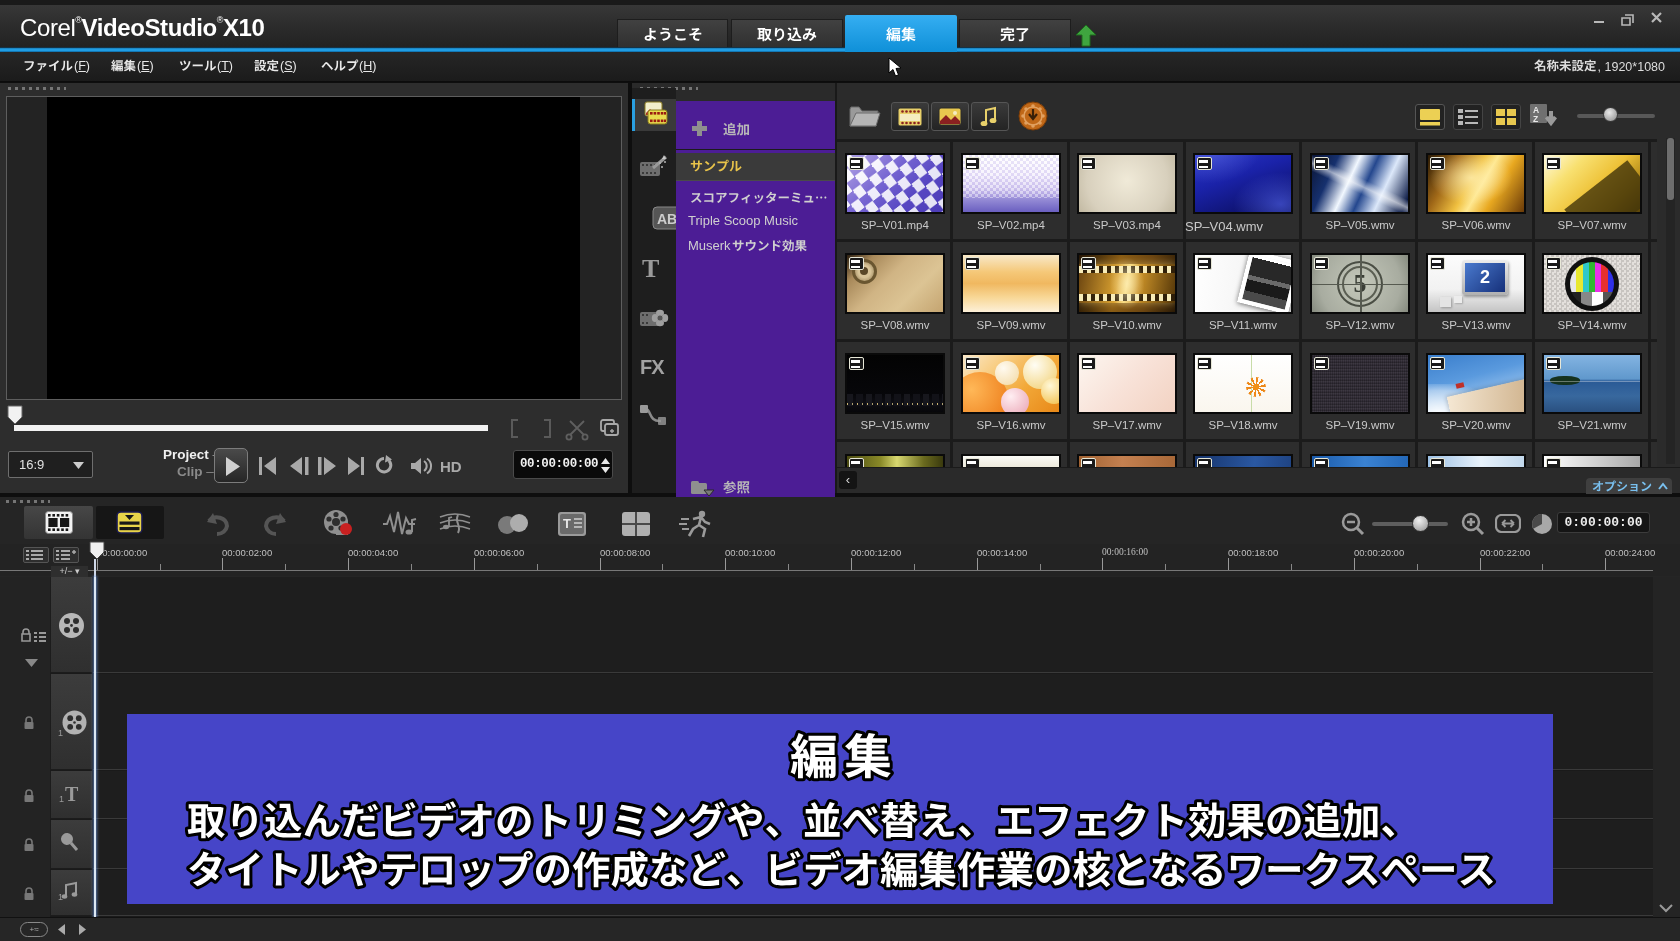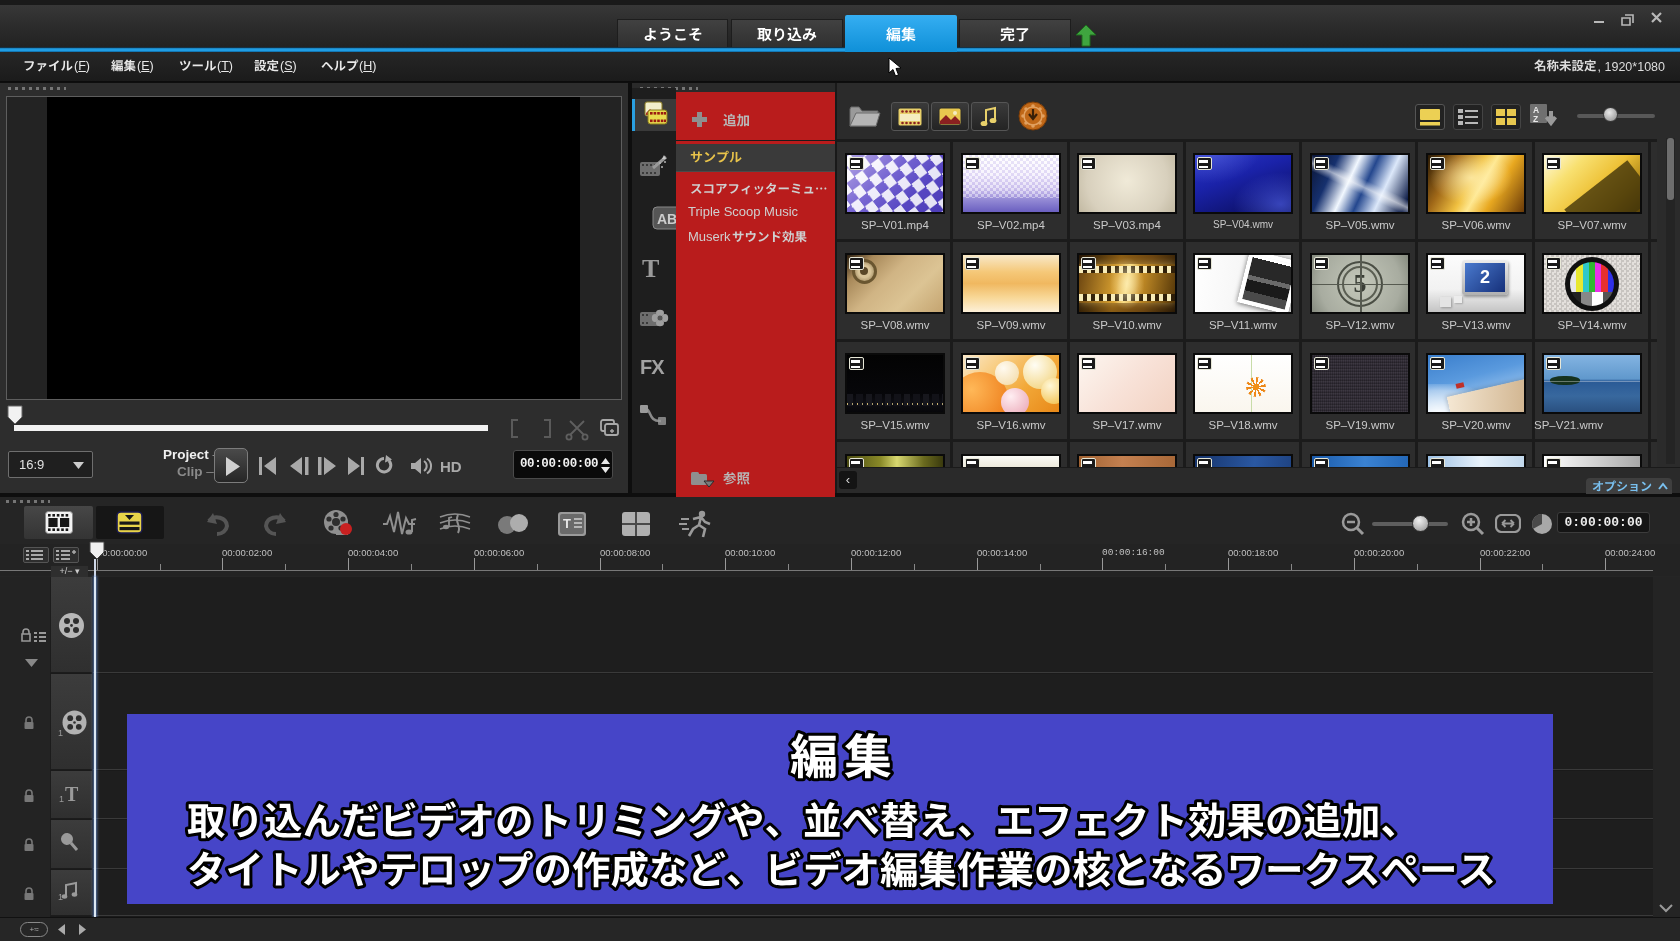--- a/index.html
+++ b/index.html
@@ -2,20 +2,21 @@
 <html><head><meta charset="utf-8"><style>
 *{margin:0;padding:0;box-sizing:border-box}
 html,body{width:1680px;height:941px;overflow:hidden;background:#0e0e0e;
  font-family:"Liberation Sans",sans-serif;position:relative}
 .ab{position:absolute}
 svg{display:block}
 </style></head>
 <body>
 <div class="ab" style="left:0;top:0;width:1680px;height:47px;background:linear-gradient(#3a3a3a,#2c2c2c 55%,#222)">
     <div class="ab" style="left:0;top:0;width:1680px;height:5px;background:#1a1a1a"></div>
+    <div class="ab" style="left:20px;top:14px;font-size:24px;color:#fff;letter-spacing:-0.4px"><span style="font-weight:400">Corel</span><span style="font-size:9px;vertical-align:13px">®</span><span style="font-weight:700">VideoStudio</span><span style="font-size:9px;vertical-align:13px">®</span><span style="font-weight:700">X10</span></div>
     <div class="ab" style="left:1592px;top:10px;width:80px;height:16px;color:#b8b8b8">
       <svg width="80" height="16">
         <g stroke="#b8b8b8" stroke-width="2" fill="none">
           <path d="M2 12 h10"></path>
           <path d="M33 5 h8 v8 M30 8 h8 v7 h-8 z" stroke-width="1.6"></path>
           <path d="M60 3 l9 9 M69 3 l-9 9" stroke-width="2.2"></path>
         </g>
       </svg>
     </div>
   </div>
@@ -220,21 +221,21 @@
         </svg>
       </div>
       <div class="ab" style="left:7px;top:315px">
         <svg width="28" height="24">
           <path d="M4 5 C14 5 8 19 22 18" stroke="#8a8a8a" stroke-width="2.5" fill="none"></path>
           <rect x="1" y="2" width="8" height="8" rx="1" fill="#9a9a9a"></rect>
           <rect x="19" y="14" width="8" height="8" rx="1" fill="#9a9a9a" opacity="0.8"></rect>
         </svg>
       </div>
     </div>
-    <div class="ab" style="left:44px;top:9px;width:159px;height:405px;background:#b91c1c">
+    <div class="ab" style="left:44px;top:18px;width:159px;height:405px;background:#4c1d95">
       <div class="ab" style="left:16px;top:20px">
         <svg width="15" height="15">
           <path d="M5 0 h5 v5 h5 v5 h-5 v5 h-5 v-5 h-5 v-5 h5 z" fill="#8f8f8f"></path>
         </svg>
       </div>
       <div class="ab" style="left:45px;top:19px">
         <svg width="31" height="18" viewBox="-2 -14.31 31 18">
           <path d="M0.6 -10.2C1.4 -9.6 2.4 -8.7 2.8 -8.0L4.1 -9.1C3.6 -9.7 2.6 -10.6 1.8 -11.2ZM3.7 -6.2H0.6V-4.7H2.2V-1.8C1.6 -1.4 0.9 -0.9 0.3 -0.6L1.1 1.1C1.8 0.5 2.4 -0.0 3.0 -0.5C3.9 0.5 5.0 0.9 6.7 1.0C8.3 1.0 11.0 1.0 12.7 0.9C12.7 0.4 13.0 -0.3 13.2 -0.7C11.4 -0.6 8.3 -0.5 6.7 -0.6C5.3 -0.7 4.3 -1.0 3.7 -1.9ZM5.0 -10.1V-1.4H12.2V-5.4H6.5V-6.3H11.7V-10.1H9.0L9.4 -11.3L7.5 -11.5C7.5 -11.1 7.3 -10.6 7.2 -10.1ZM6.5 -8.8H10.1V-7.6H6.5ZM6.5 -4.1H10.6V-2.7H6.5Z M21.0 -9.9V0.9H22.6V-0.0H24.3V0.8H26.0V-9.9ZM22.6 -1.6V-8.4H24.3V-1.6ZM15.8 -11.3 15.8 -9.0H14.2V-7.5H15.8C15.7 -4.3 15.3 -1.7 13.8 0.0C14.2 0.3 14.7 0.8 15.0 1.2C16.7 -0.8 17.2 -3.8 17.3 -7.5H18.7C18.6 -2.9 18.5 -1.3 18.2 -0.9C18.1 -0.7 18.0 -0.6 17.8 -0.6C17.5 -0.6 17.0 -0.6 16.5 -0.7C16.8 -0.2 16.9 0.5 17.0 0.9C17.6 1.0 18.2 1.0 18.6 0.9C19.0 0.8 19.3 0.6 19.6 0.2C20.1 -0.4 20.2 -2.5 20.3 -8.3C20.3 -8.5 20.3 -9.0 20.3 -9.0H17.4L17.4 -11.3Z" fill="#b8b8b8"></path>
         </svg>
       </div>
@@ -395,21 +396,21 @@
         </div>
         <div class="ab" style="left:232px;top:80px;width:116px;text-align:center;font-size:11.5px;color:#c9c9c9">SP–V03.mp4</div>
         <div class="ab" style="left:358px;top:16px;width:96px;height:57px;background:linear-gradient(160deg,#2a35c8 0%,#1a22a8 40%,#101578 75%,#0a0e55 100%);overflow:hidden;outline:2px solid #0a0a0a">
           <div style="position:absolute;left:40%;top:30%;width:70%;height:80%;background:radial-gradient(ellipse at 70% 70%,rgba(90,110,255,0.55),transparent 70%)"></div>
           <div style="position:absolute;left:-10%;top:-40%;width:80%;height:90%;background:radial-gradient(ellipse at 30% 30%,rgba(140,160,255,0.35),transparent 70%)"></div>
           <div style="position:absolute;left:2px;top:2px;width:15px;height:13px;background:#1a1a1a;border:1.5px solid #e8e8d8;border-radius:2px">
             <div style="position:absolute;left:1px;top:2px;width:9px;height:3px;background:#fff"></div>
             <div style="position:absolute;left:1px;bottom:1px;width:9px;height:2px;background:#fff"></div>
           </div>
         </div>
-        <div class="ab" style="left:348px;top:80px;width:116px;text-align:center;font-size:10px;color:#c9c9c9">SP–V04.wmv</div>
+        <div class="ab" style="left:348px;top:80px;width:116px;font-size:13px;color:#c9c9c9">SP–V04.wmv</div>
         <div class="ab" style="left:475px;top:16px;width:96px;height:57px;background:linear-gradient(115deg,#0a1435 0%,#16306e 22%,#f2f8ff 40%,#24478e 55%,#dce8fa 72%,#0e1d48 95%);overflow:hidden;outline:2px solid #0a0a0a">
           <div style="position:absolute;inset:0;background:linear-gradient(25deg,transparent 40%,rgba(255,255,255,0.55) 48%,transparent 56%)"></div>
           <div style="position:absolute;left:2px;top:2px;width:15px;height:13px;background:#1a1a1a;border:1.5px solid #e8e8d8;border-radius:2px">
             <div style="position:absolute;left:1px;top:2px;width:9px;height:3px;background:#fff"></div>
             <div style="position:absolute;left:1px;bottom:1px;width:9px;height:2px;background:#fff"></div>
           </div>
         </div>
         <div class="ab" style="left:465px;top:80px;width:116px;text-align:center;font-size:11.5px;color:#c9c9c9">SP–V05.wmv</div>
         <div class="ab" style="left:591px;top:16px;width:96px;height:57px;background:linear-gradient(120deg,#2a1a05 0%,#a06818 25%,#f0c040 45%,#ffe890 55%,#e8a820 70%,#6a3a08 100%);overflow:hidden;outline:2px solid #0a0a0a">
           <div style="position:absolute;inset:0;background:radial-gradient(ellipse at 45% 40%,rgba(255,240,180,0.8),transparent 55%)"></div>
@@ -567,21 +568,21 @@
         </div>
         <div class="ab" style="left:581px;top:280px;width:116px;text-align:center;font-size:11.5px;color:#c9c9c9">SP–V20.wmv</div>
         <div class="ab" style="left:707px;top:216px;width:96px;height:57px;background:linear-gradient(#84b4e2 0%,#6098cc 42%,#2a5a96 46%,#38689e 72%,#2a5080 100%);overflow:hidden;outline:2px solid #0a0a0a">
           <div style="position:absolute;left:6px;top:37%;width:30px;height:9px;background:#16321e;border-radius:45%"></div>
           <div style="position:absolute;left:0;top:45.5%;width:100%;height:1.5px;background:rgba(255,255,255,0.35)"></div>
           <div style="position:absolute;left:2px;top:2px;width:15px;height:13px;background:#1a1a1a;border:1.5px solid #e8e8d8;border-radius:2px">
             <div style="position:absolute;left:1px;top:2px;width:9px;height:3px;background:#fff"></div>
             <div style="position:absolute;left:1px;bottom:1px;width:9px;height:2px;background:#fff"></div>
           </div>
         </div>
-        <div class="ab" style="left:697px;top:280px;width:116px;text-align:left;font-size:11.5px;color:#c9c9c9">SP–V21.wmv</div>
+        <div class="ab" style="left:697px;top:280px;width:116px;text-align:center;font-size:11.5px;color:#c9c9c9">SP–V21.wmv</div>
         <div class="ab" style="left:10px;top:317px;width:96px;height:30px;background:linear-gradient(90deg,#4a4a12,#8a8a28 35%,#d8d870 52%,#6a6a1e 80%,#3a3a0e);overflow:hidden;outline:2px solid #0a0a0a">
           <div style="position:absolute;left:2px;top:2px;width:15px;height:13px;background:#1a1a1a;border:1.5px solid #e8e8d8;border-radius:2px">
             <div style="position:absolute;left:1px;top:2px;width:9px;height:3px;background:#fff"></div>
           </div>
         </div>
         <div class="ab" style="left:126px;top:317px;width:96px;height:30px;background:linear-gradient(#fafaf6,#d8cfb0);overflow:hidden;outline:2px solid #0a0a0a">
           <div style="position:absolute;left:2px;top:2px;width:15px;height:13px;background:#1a1a1a;border:1.5px solid #e8e8d8;border-radius:2px">
             <div style="position:absolute;left:1px;top:2px;width:9px;height:3px;background:#fff"></div>
           </div>
         </div>
@@ -777,21 +778,21 @@
       <div class="ab" style="left:662px;top:20px;width:1px;height:6px;background:#888"></div>
       <div class="ab" style="left:725px;top:3px;font-size:9.5px;color:#c0c0c0;font-family:'Liberation Sans';white-space:nowrap">00:00:10:00</div>
       <div class="ab" style="left:725px;top:14px;width:1px;height:12px;background:#999"></div>
       <div class="ab" style="left:788px;top:20px;width:1px;height:6px;background:#888"></div>
       <div class="ab" style="left:851px;top:3px;font-size:9.5px;color:#c0c0c0;font-family:'Liberation Sans';white-space:nowrap">00:00:12:00</div>
       <div class="ab" style="left:851px;top:14px;width:1px;height:12px;background:#999"></div>
       <div class="ab" style="left:914px;top:20px;width:1px;height:6px;background:#888"></div>
       <div class="ab" style="left:977px;top:3px;font-size:9.5px;color:#c0c0c0;font-family:Liberation Sans, sans-serif;white-space:nowrap">00:00:14:00</div>
       <div class="ab" style="left:977px;top:14px;width:1px;height:12px;background:#999"></div>
       <div class="ab" style="left:1040px;top:20px;width:1px;height:6px;background:#888"></div>
-      <div class="ab" style="left:1102px;top:3px;font-size:9.5px;color:#c0c0c0;font-family:Liberation Mono, monospace;white-space:nowrap">00:00:16:00</div>
+      <div class="ab" style="left:1102px;top:3px;font-size:9.5px;color:#c0c0c0;font-family:Liberation Serif, serif;white-space:nowrap">00:00:16:00</div>
       <div class="ab" style="left:1102px;top:14px;width:1px;height:12px;background:#999"></div>
       <div class="ab" style="left:1165px;top:20px;width:1px;height:6px;background:#888"></div>
       <div class="ab" style="left:1228px;top:3px;font-size:9.5px;color:#c0c0c0;font-family:'Liberation Sans';white-space:nowrap">00:00:18:00</div>
       <div class="ab" style="left:1228px;top:14px;width:1px;height:12px;background:#999"></div>
       <div class="ab" style="left:1291px;top:20px;width:1px;height:6px;background:#888"></div>
       <div class="ab" style="left:1354px;top:3px;font-size:9.5px;color:#c0c0c0;font-family:'Liberation Sans';white-space:nowrap">00:00:20:00</div>
       <div class="ab" style="left:1354px;top:14px;width:1px;height:12px;background:#999"></div>
       <div class="ab" style="left:1417px;top:20px;width:1px;height:6px;background:#888"></div>
       <div class="ab" style="left:1480px;top:3px;font-size:9.5px;color:#c0c0c0;font-family:'Liberation Sans';white-space:nowrap">00:00:22:00</div>
       <div class="ab" style="left:1480px;top:14px;width:1px;height:12px;background:#999"></div>

